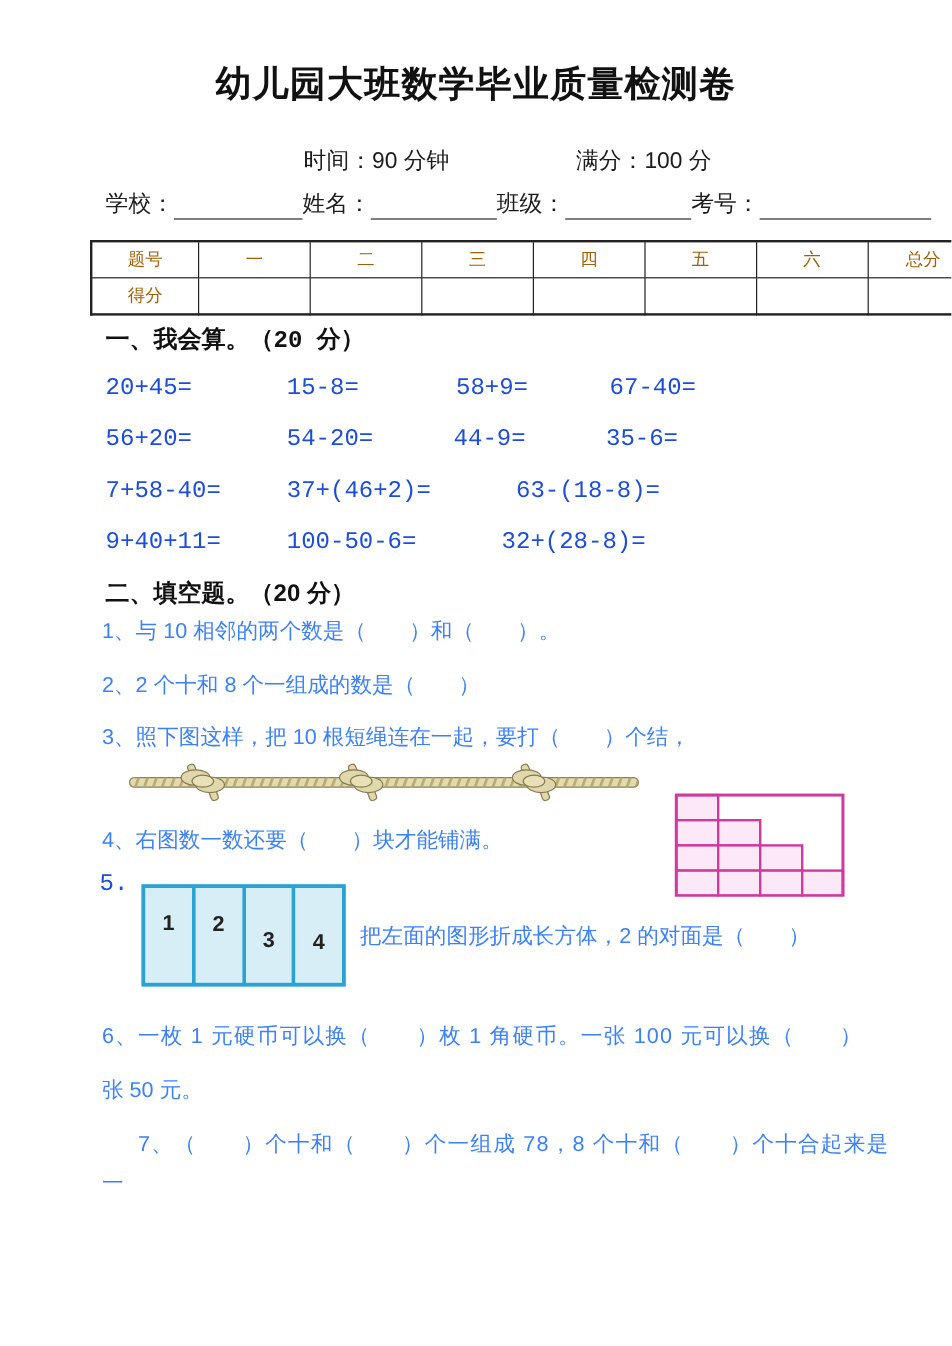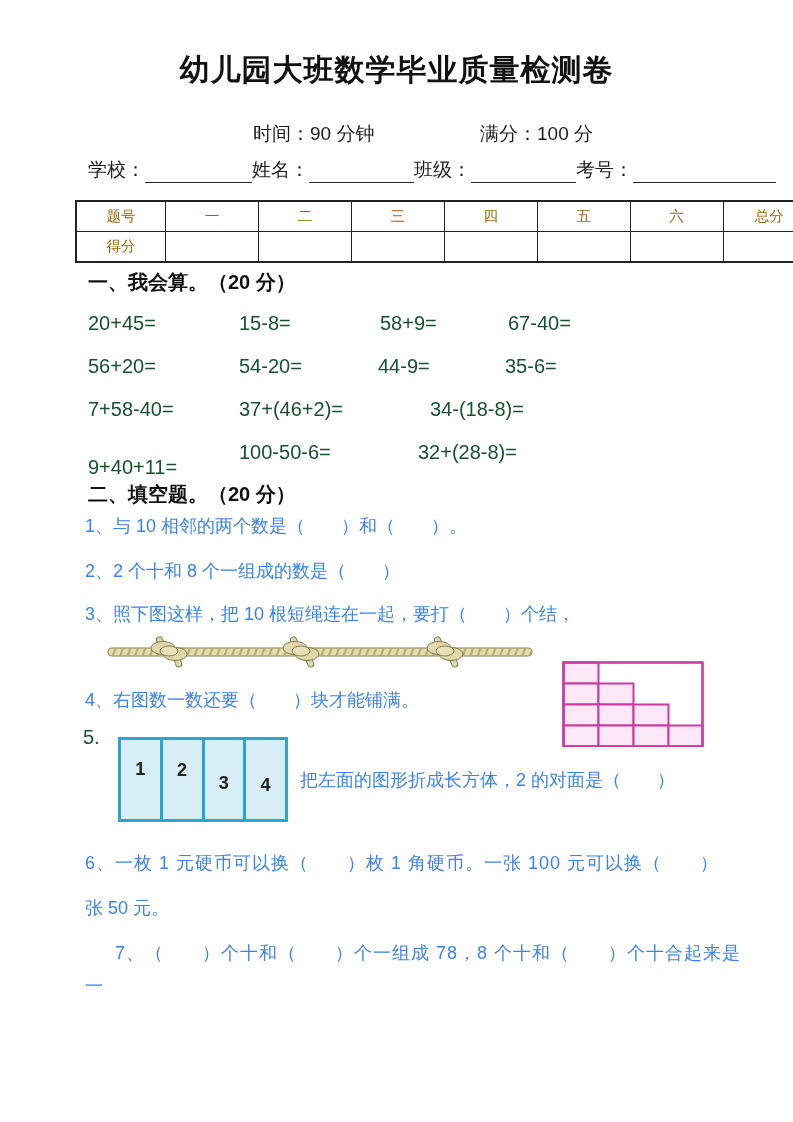--- a/index.html
+++ b/index.html
@@ -18,22 +18,22 @@
   .w107{width:107px;} .w105{width:105px;} .w143{width:143px;}
   table.score{
     position:absolute;top:200px;left:75px;width:742px;border-collapse:collapse;
     table-layout:fixed;font-size:14.5px;color:#a16207;
   }
   table.score td{border:1.4px solid #222;height:29px;text-align:center;padding:0;}
   table.score{border:2px solid #222;}
   table.score td.c0{width:88px;}
   .sec-head{font-size:20px;font-weight:bold;color:#111;}
   .calc{
-    position:absolute;font-family:Liberation Sans, sans-serif;
-    font-size:20px;color:#14532d;white-space:nowrap;
+    position:absolute;font-family:Liberation Mono, monospace;
+    font-size:20px;color:#1d4ed8;white-space:nowrap;
   }
   .qline{position:absolute;left:85px;font-size:18px;white-space:nowrap;color:#3b82f6;}
   .sp1{letter-spacing:1px;}
   .bluebox{
     position:absolute;left:118px;top:737px;width:170px;height:85px;
     background:#2ba3d4;border:3px solid #2ba3d4;display:flex;gap:3px;box-sizing:border-box;
   }
   .bcell{
     flex:1;background:#d8eef7;display:flex;align-items:center;justify-content:center;
     font-size:18px;font-weight:bold;color:#222;
@@ -83,37 +83,37 @@
       <td></td>
       <td></td>
       <td></td>
       <td></td>
       <td></td>
       <td></td>
     </tr>
   </tbody>
     </table>
 
-  <div class="abs sec-head" style="top:269px;left:88px;">一、我会算。（20 分）</div>
+  <div class="abs sec-head" style="top:269px;left:88px;font-family:Liberation Mono, monospace;">一、我会算。（20 分）</div>
 
   <span class="calc" style="left:88px;top:312px;">20+45=</span>
   <span class="calc" style="left:239px;top:312px;">15-8=</span>
   <span class="calc" style="left:380px;top:312px;">58+9=</span>
   <span class="calc" style="left:508px;top:312px;">67-40=</span>
 
   <span class="calc" style="left:88px;top:355px;">56+20=</span>
   <span class="calc" style="left:239px;top:355px;">54-20=</span>
   <span class="calc" style="left:378px;top:355px;">44-9=</span>
   <span class="calc" style="left:505px;top:355px;">35-6=</span>
 
   <span class="calc" style="left:88px;top:398px;">7+58-40=</span>
   <span class="calc" style="left:239px;top:398px;">37+(46+2)=</span>
-  <span class="calc" style="left:430px;top:398px;">34-(18-8)=</span>
+  <span class="calc" style="left:430px;top:398px;">63-(18-8)=</span>
 
-  <span class="calc" style="left:88px;top:456px;text-align:right;">9+40+11=</span>
+  <span class="calc" style="left:88px;top:441px;text-align:right;">9+40+11=</span>
   <span class="calc" style="left:239px;top:441px;">100-50-6=</span>
   <span class="calc" style="left:418px;top:441px;">32+(28-8)=</span>
 
   <div class="abs sec-head" style="top:481px;left:88px;">二、填空题。（20 分）</div>
 
   <div class="qline" style="top:514px;">1、与 10 相邻的两个数是（　　）和（　　）。</div>
   <div class="qline" style="top:559px;">2、2 个十和 8 个一组成的数是（　　）</div>
   <div class="qline" style="top:602px;">3、照下图这样，把 10 根短绳连在一起，要打（　　）个结，</div>
 
   <svg class="abs" style="left:105px;top:633px;" width="430" height="38" viewBox="0 0 430 38">

